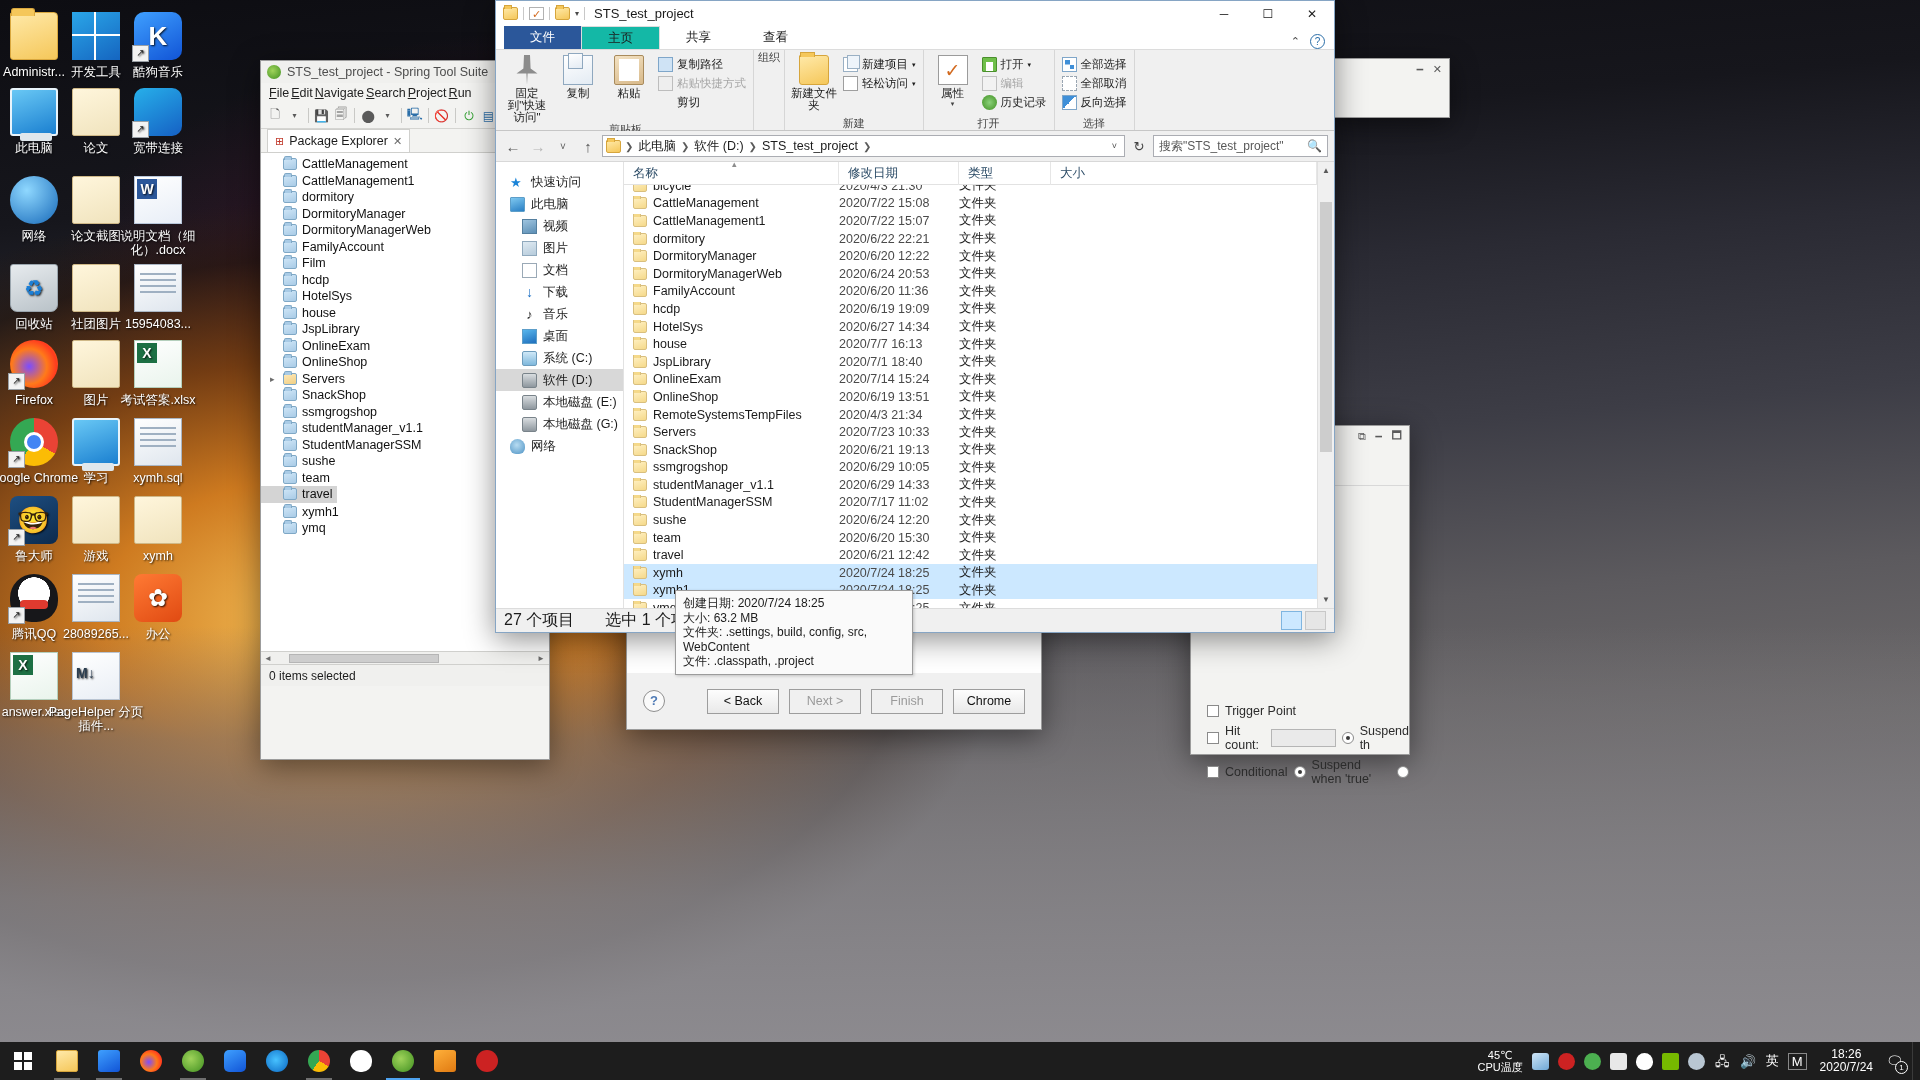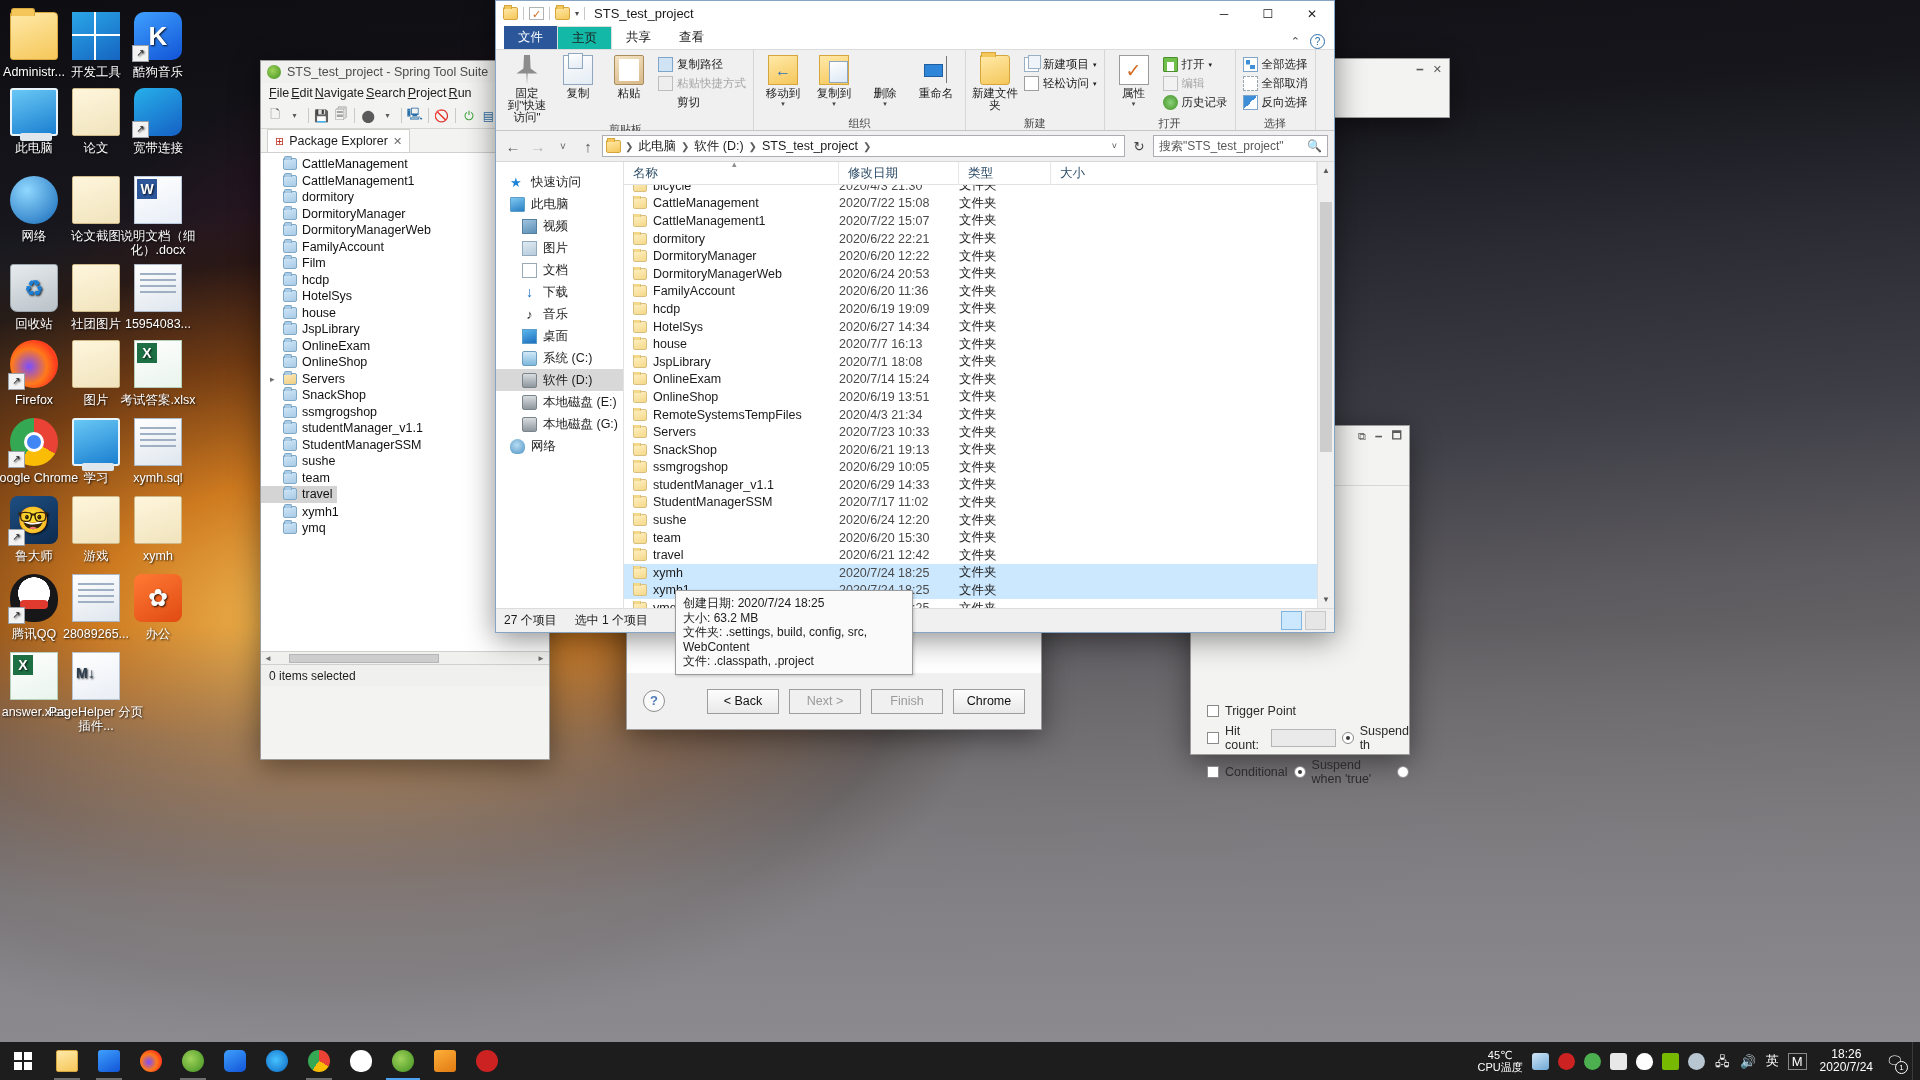--- a/index.html
+++ b/index.html
@@ -136,21 +136,21 @@
   .qat-prop::after{content:"\2713";position:absolute;inset:0;color:#d2691e;font-size:11px;line-height:12px;text-align:center;font-weight:bold;}
   .qat-div { width:1px; height:13px; background:#c8c8c8; }
   .qat-caret { font-size:8px; color:#4a4a4a; }
   #explorer .ex-title .wtitle { font-size:13px; color:#1b1b1b; margin-left:4px; }
   #explorer .winbtns { margin-left:auto; display:flex; height:25px; }
   .wbtn { width:44px; height:25px; display:flex; align-items:center; justify-content:center;
      font-size:12px; color:#1b1b1b; }
 
   #explorer .ex-tabs { height:23px; display:flex; align-items:flex-end; background:#fff;
      padding-left:8px; position:relative; }
-  .ex-tab { height:23px; padding:0 14px; font-size:12.5px; color:#1b1b1b; display:flex;
+  .ex-tab { height:23px; padding:0 26px; font-size:12.5px; color:#1b1b1b; display:flex;
      align-items:center; }
   .ex-tab.file { background:#2b579a; color:#fff; font-size:12.5px; }
   .ex-tab.active { background:#14b8a6; border:1px solid #dcdcdc; border-bottom:none; }
   .ex-tabs .right-ico { margin-left:auto; display:flex; gap:10px; padding-right:9px; align-items:center;
      font-size:11px; color:#4a4a4a; }
   .help-circ { width:15px; height:15px; border-radius:50%; border:1px solid #2b6ea8; color:#2b6ea8;
      font-size:10px; line-height:13px; text-align:center; }
 
   #explorer .ribbon { height:82px; background:#f0f0f0; border-top:1px solid #dcdcdc;
      border-bottom:1px solid #c6c6c6; display:flex; align-items:stretch; padding-left:2px; }
@@ -258,21 +258,21 @@
   .frow .fsize { flex:1; }
   .fico { width:14px; height:12px; position:relative; flex:0 0 auto;
      background:linear-gradient(160deg,#fff0c2,#f5d98a); border:1px solid #d9bf7e; border-radius:1px 2px 2px 2px; }
   .fico::before{content:"";position:absolute;left:-1px;top:-3px;width:6px;height:3px;background:#f5d98a;border:1px solid #d9bf7e;border-bottom:none;border-radius:1px 1px 0 0;}
 
   .vscroll { width:17px; background:#f0f0f0; border-left:1px solid #e0e0e0; position:relative; }
   .vscroll .arrow { height:17px; text-align:center; font-size:8px; color:#5a5a5a; line-height:17px; }
   .vscroll .thumb { position:absolute; left:2px; right:2px; top:40px; height:250px; background:#cdcdcd; }
 
   #explorer .exstatus { height:24px; background:#f0f0f0; border-top:1px solid #dcdcdc;
-     display:flex; align-items:center; padding:0 8px; font-size:12px; color:#1b1b1b; gap:18px; }
+     display:flex; align-items:center; padding:0 8px; font-size:16px; color:#1b1b1b; gap:31px; }
   .exstatus .viewbtns { margin-left:auto; display:flex; gap:3px; }
   .vbtn { width:21px; height:19px; border:1px solid #c8c8c8; background:#e6e6e6; position:relative; }
   .vbtn.on { background:#cce8ff; border-color:#7fb5e0; }
 
   
   #tooltip { position:absolute; left:675px; top:590px; width:238px; background:#fafafa;
      border:1px solid #9c9c9c; padding:5px 7px; font-size:12px; color:#1b1b1b;
      line-height:14.5px; z-index:40; box-shadow:1px 1px 3px rgba(0,0,0,.2); }
 
   
@@ -638,41 +638,20 @@
             </div>
             <div class="rsmall">
               <span class="si ic-cut"></span>
               <span>剪切</span>
             </div>
           </div>
         </div>
         <div class="rg-label">剪贴板</div>
       </div>
       <div class="rgroup">
-        <div class="rg-body">
-          <div class="rbig">
-            <span class="ri ic-moveto"></span>
-            <span class="rt">移动到</span>
-            <span class="rcaret">▾</span>
-          </div>
-          <div class="rbig">
-            <span class="ri ic-copyto"></span>
-            <span class="rt">复制到</span>
-            <span class="rcaret">▾</span>
-          </div>
-          <div class="rbig">
-            <span class="ri ic-del"></span>
-            <span class="rt">删除</span>
-            <span class="rcaret">▾</span>
-          </div>
-          <div class="rbig">
-            <span class="ri ic-rename"></span>
-            <span class="rt">重命名</span>
-          </div>
-        </div>
         <div class="rg-label">组织</div>
       </div>
       <div class="rgroup">
         <div class="rg-body">
           <div class="rbig">
             <span class="ri ic-newfolder"></span>
             <span class="rt">新建文件夹</span>
           </div>
           <div class="rsmallcol">
             <div class="rsmall">
@@ -911,21 +890,21 @@
             </div>
             <div class="fdate">2020/7/7 16:13</div>
             <div class="ftype">文件夹</div>
             <div class="fsize"></div>
           </div>
           <div class="frow">
             <div class="fname">
               <span class="fico"></span>
               <span>JspLibrary</span>
             </div>
-            <div class="fdate">2020/7/1 18:08</div>
+            <div class="fdate">2020/7/1 18:40</div>
             <div class="ftype">文件夹</div>
             <div class="fsize"></div>
           </div>
           <div class="frow">
             <div class="fname">
               <span class="fico"></span>
               <span>OnlineExam</span>
             </div>
             <div class="fdate">2020/7/14 15:24</div>
             <div class="ftype">文件夹</div>

